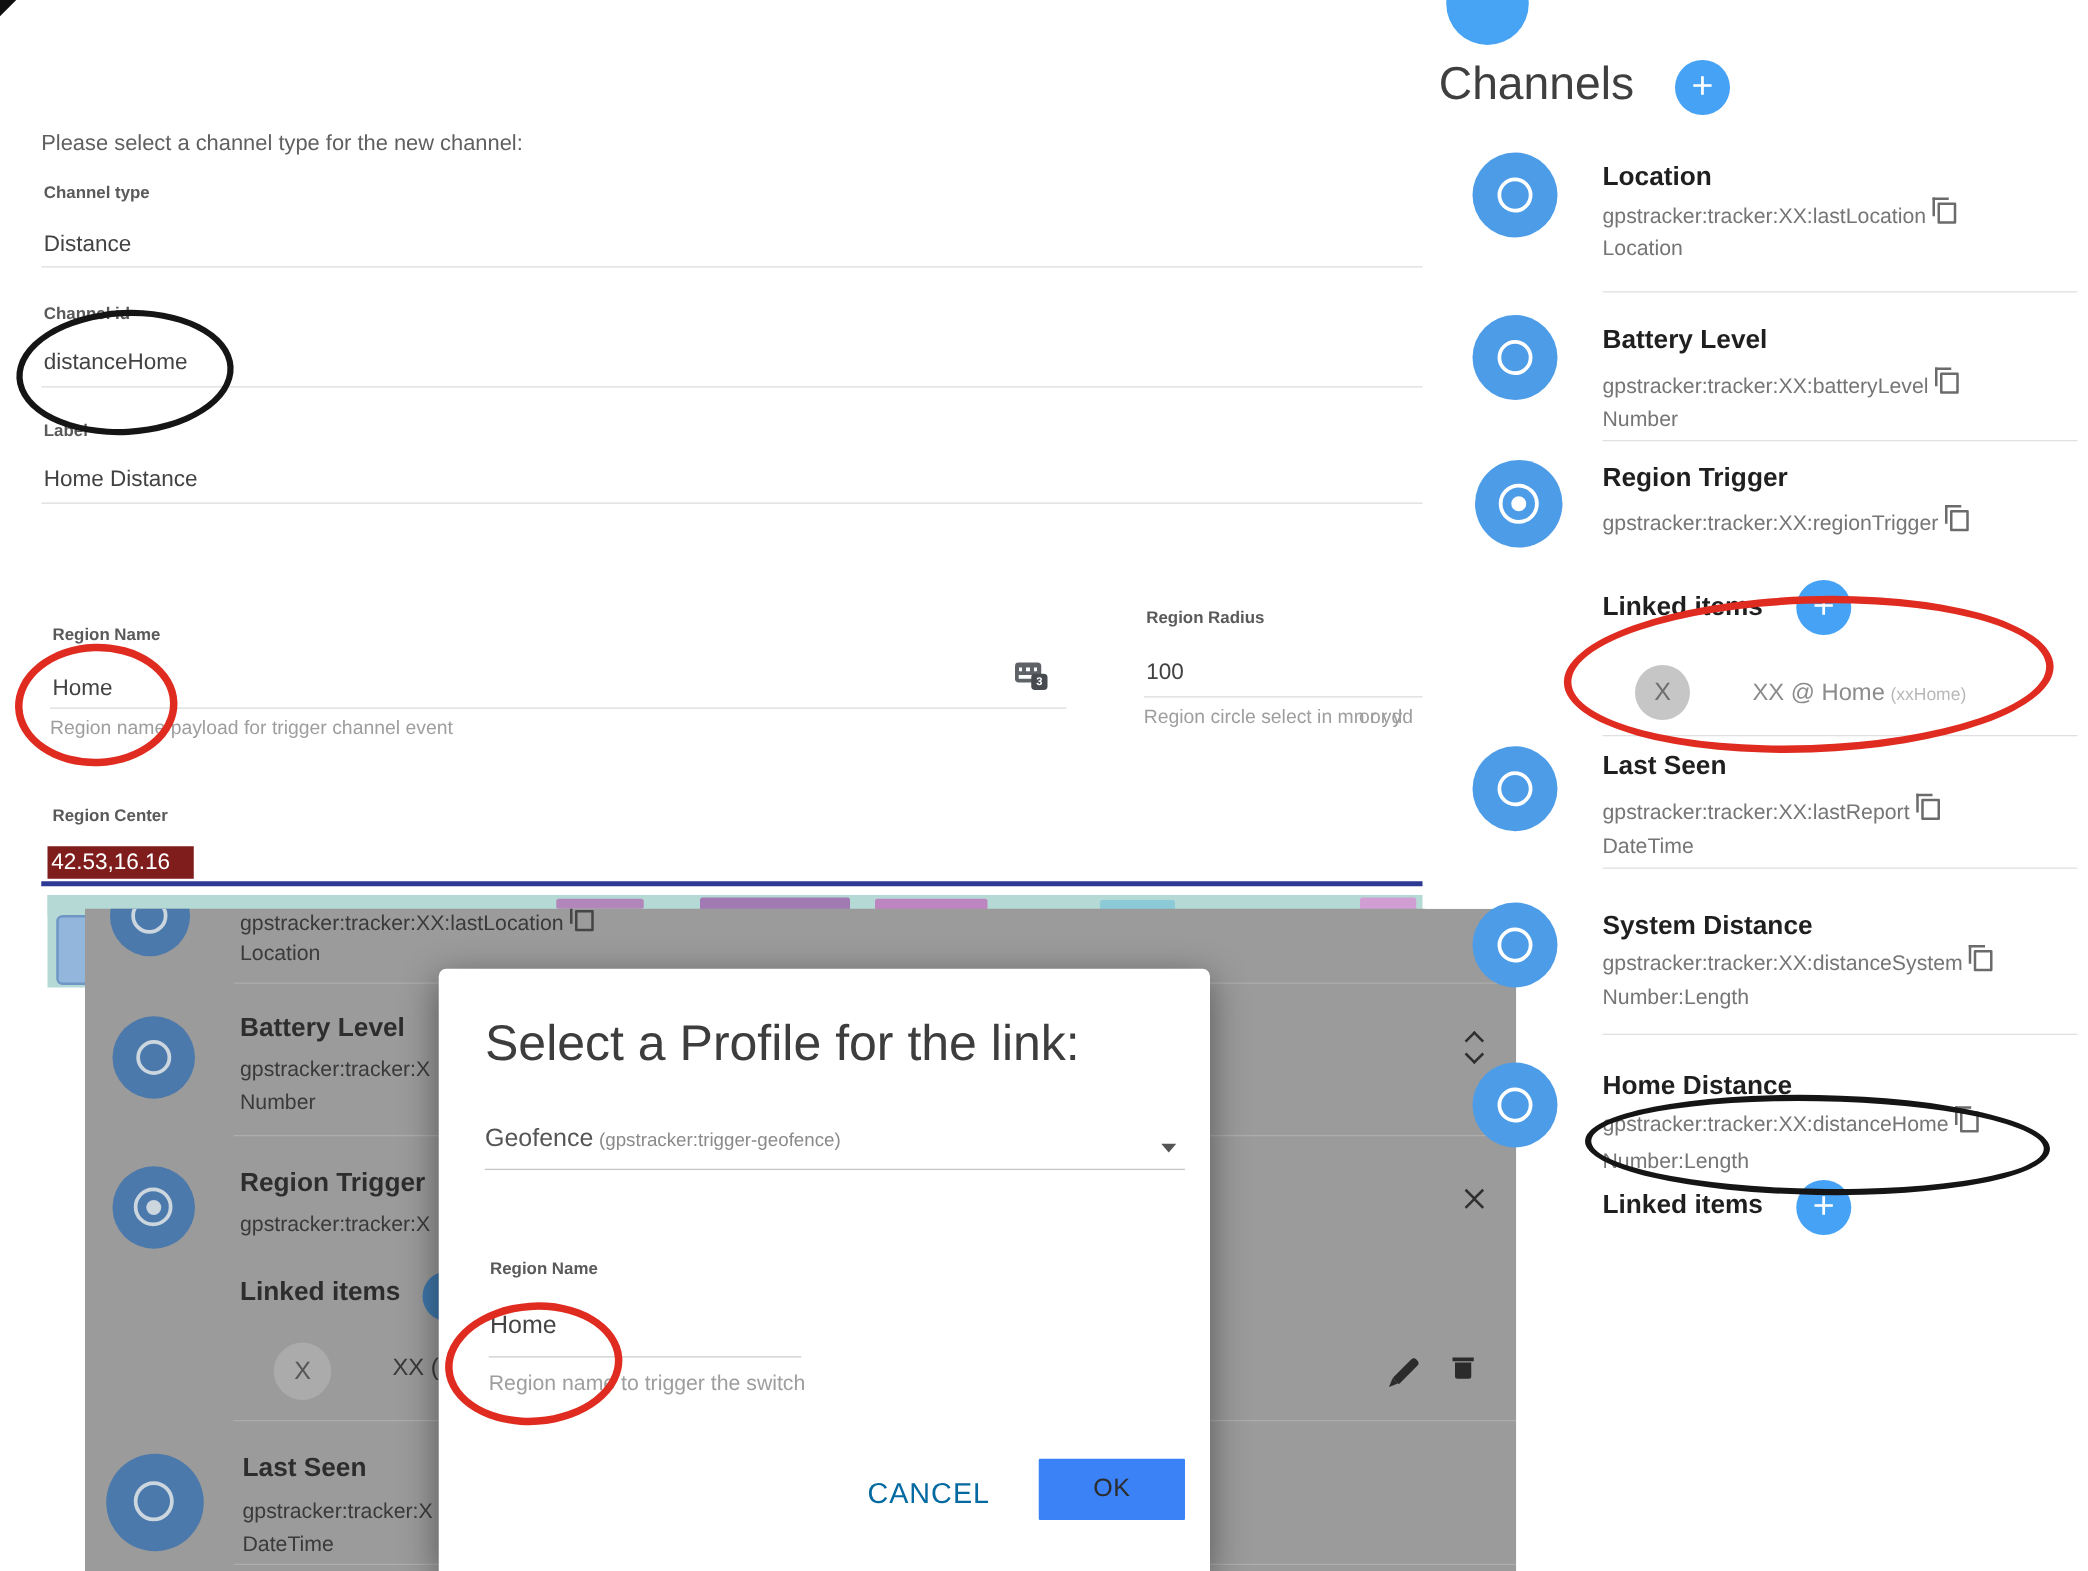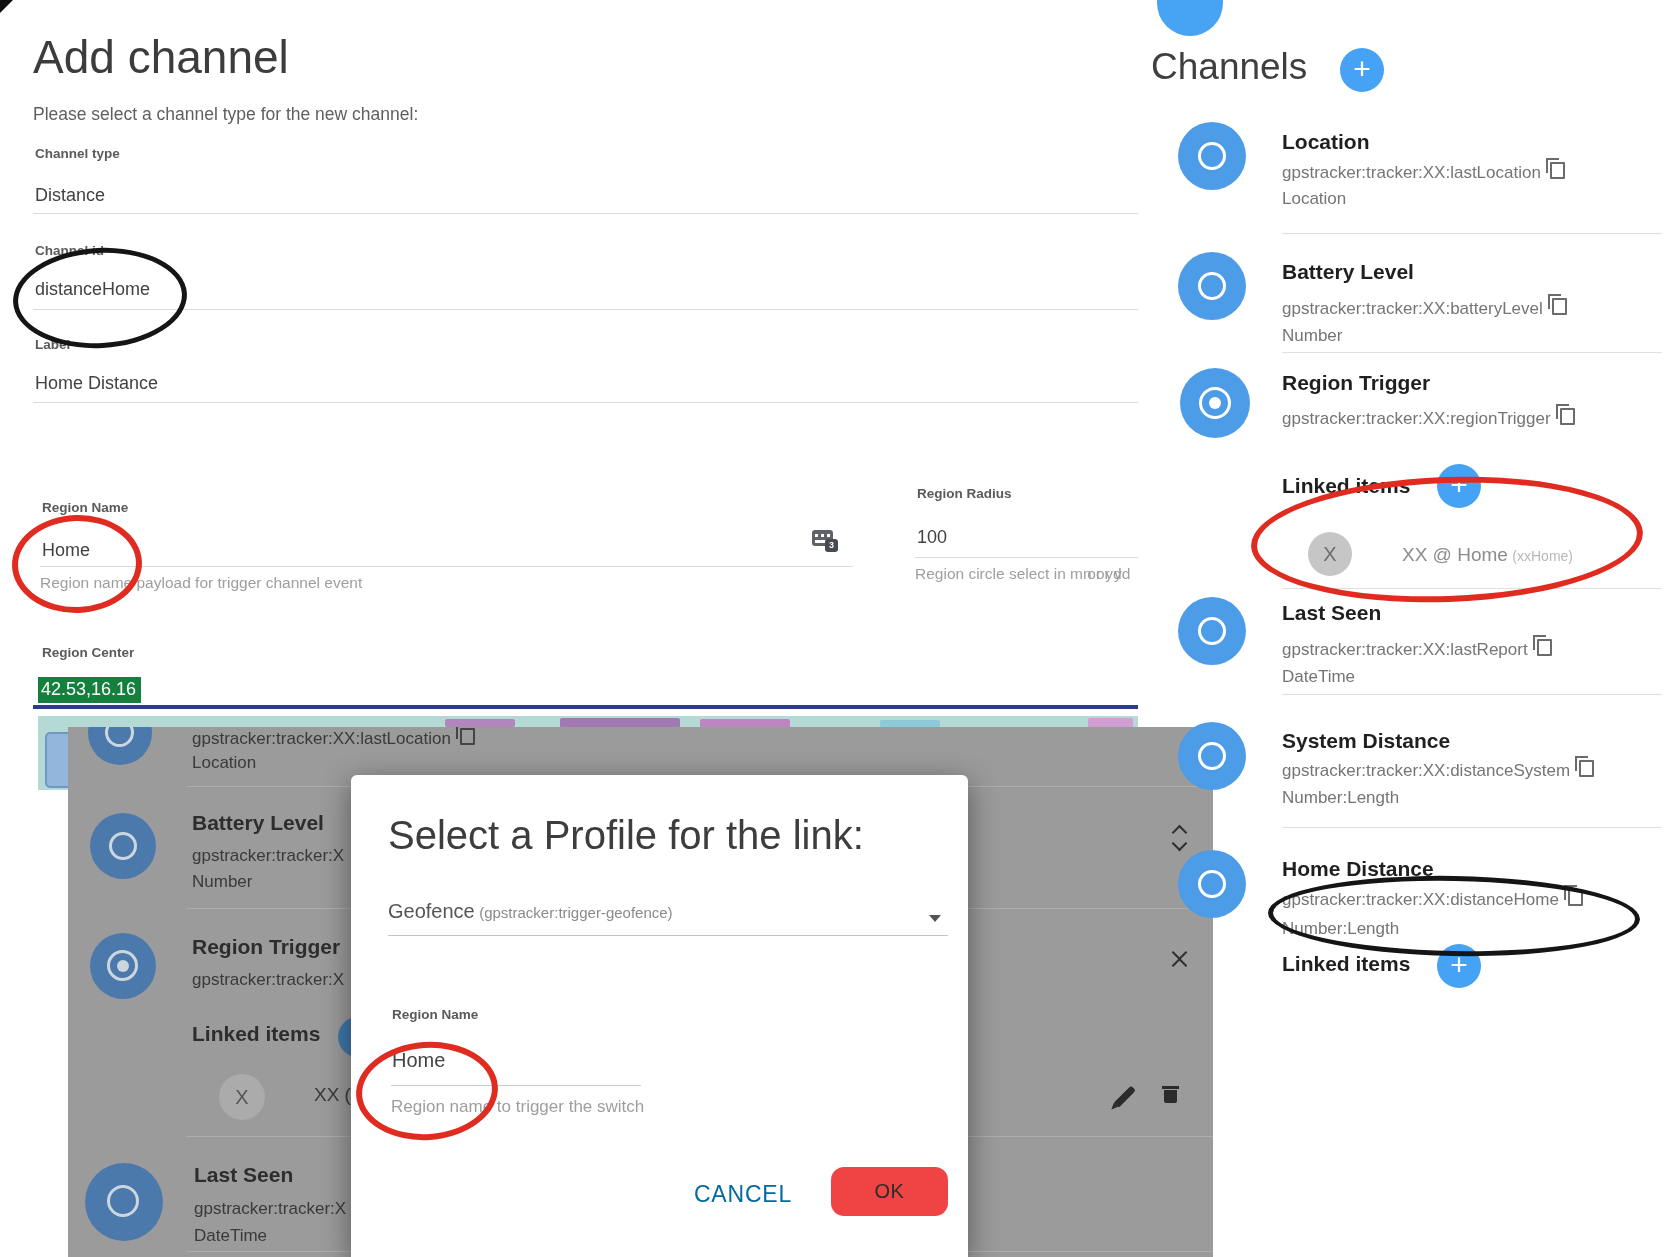--- a/index.html
+++ b/index.html
@@ -6,21 +6,21 @@
   #stage{position:relative;width:1670px;height:1257px;overflow:hidden;background:#fff;}
   .abs{position:absolute;}
   
   .h1{font-size:46px;font-weight:300;color:#3c3c3c;letter-spacing:0;}
   .h2{font-size:31px;font-weight:300;color:#3c3c3c;}
   .subtitle{font-size:17.5px;color:#5f5f5f;}
   .flabel{font-size:13.5px;font-weight:bold;color:#5a5a5a;text-align:right;}
   .fvalue{font-size:18px;color:#424242;}
   .fline{height:1px;background:#dcdcdc;}
   .fhelp{font-size:15.5px;color:#9e9e9e;}
-  .sel-val{background:#15803d;color:#fff;font-size:18px;padding:2px 5px 3px 3px;}
+  .sel-val{background:#7f1d1d;color:#fff;font-size:18px;padding:2px 19px 3px 3px;}
   .navyline{height:4px;background:#2c3a94;}
   .tealband{background:#b5dad6;}
   .maptile{background:#93b7dc;border:2px solid #6f96c4;border-radius:5px;}
   .scrib{opacity:.75;border-radius:2px;}
   .corner-mark{width:0;height:0;border-left:13px solid #101010;border-bottom:13px solid transparent;}
   
   .autofill{width:21px;height:16px;background:#5f6368;border-radius:3px;}
   .autofill .dots{position:absolute;left:3px;top:4px;width:15px;height:3px;
     background:repeating-linear-gradient(90deg,#fff 0 3px,transparent 3px 6px);}
   .autofill .bar{position:absolute;left:3px;top:10px;width:11px;height:2.5px;background:#fff;}
@@ -54,21 +54,21 @@
   
   #dialog{left:351px;top:775px;width:617px;height:482px;background:#fff;border-radius:6px 6px 0 0;
     box-shadow:0 8px 30px rgba(0,0,0,.45);}
   .dlg-title{font-size:40px;font-weight:300;color:#3d3d3d;}
   .sel-main{font-size:20px;color:#555;}
   .sel-sub{font-size:15px;color:#8a8a8a;}
   .caret{width:0;height:0;border-left:6px solid transparent;border-right:6px solid transparent;border-top:7px solid #555;}
   .fieldset{border:1px solid #cfcfcf;border-radius:2px;}
   .legend{position:absolute;top:-11px;left:13px;background:#fff;padding:0 5px;font-size:18px;color:#6a6a6a;}
   .btn-text{font-size:23px;color:#0369a1;letter-spacing:.8px;background:none;border:none;font-family:inherit;}
-  .btn-ok{font-size:20px;color:#2c2c2c;letter-spacing:.5px;background:#ef4444;border:none;border-radius:13px;font-family:inherit;}
+  .btn-ok{font-size:20px;color:#2c2c2c;letter-spacing:.5px;background:#3b82f6;border:none;border-radius:1px;font-family:inherit;}
   
   .panel{background:#fff;}
   .sb-heading{font-size:37px;font-weight:400;color:#3f3f3f;}
   .fab{border-radius:50%;background:#46a2f4;color:#fff;text-align:center;}
   .fab .plus{font-size:30px;font-weight:300;line-height:42px;}
   .sb-avatar{border-radius:50%;background:#4d9ce8;}
   .sb-title{font-size:21px;font-weight:bold;color:#1f1f1f;}
   .sb-uid{font-size:17px;color:#757575;}
   .sb-type{font-size:17px;color:#757575;}
   .sb-div{height:1px;background:#e0e0e0;}
@@ -81,21 +81,20 @@
   .ellipse.red{border:6px solid #e02b20;}
   .ellipse.black{border:5px solid #151515;}
 </style>
 </head>
 <body>
 
 <div id="stage">
 
   <div class="abs corner-mark" style="left:0;top:0"></div>
 
-  <div class="abs h1" style="left:33px;top:30px">Add channel</div>
   <div class="abs subtitle" style="left:33px;top:104px">Please select a channel type for the new channel:</div>
 
   <div class="abs flabel" style="left:35px;top:146px">Channel type</div>
   <div class="abs fvalue" style="left:35px;top:185px">Distance</div>
   <div class="abs fline" style="left:33px;top:213px;width:1105px"></div>
 
   <div class="abs flabel" style="left:35px;top:243px">Channel id</div>
   <div class="abs fvalue" style="left:35px;top:279px">distanceHome</div>
   <div class="abs fline" style="left:33px;top:309px;width:1105px"></div>
 

